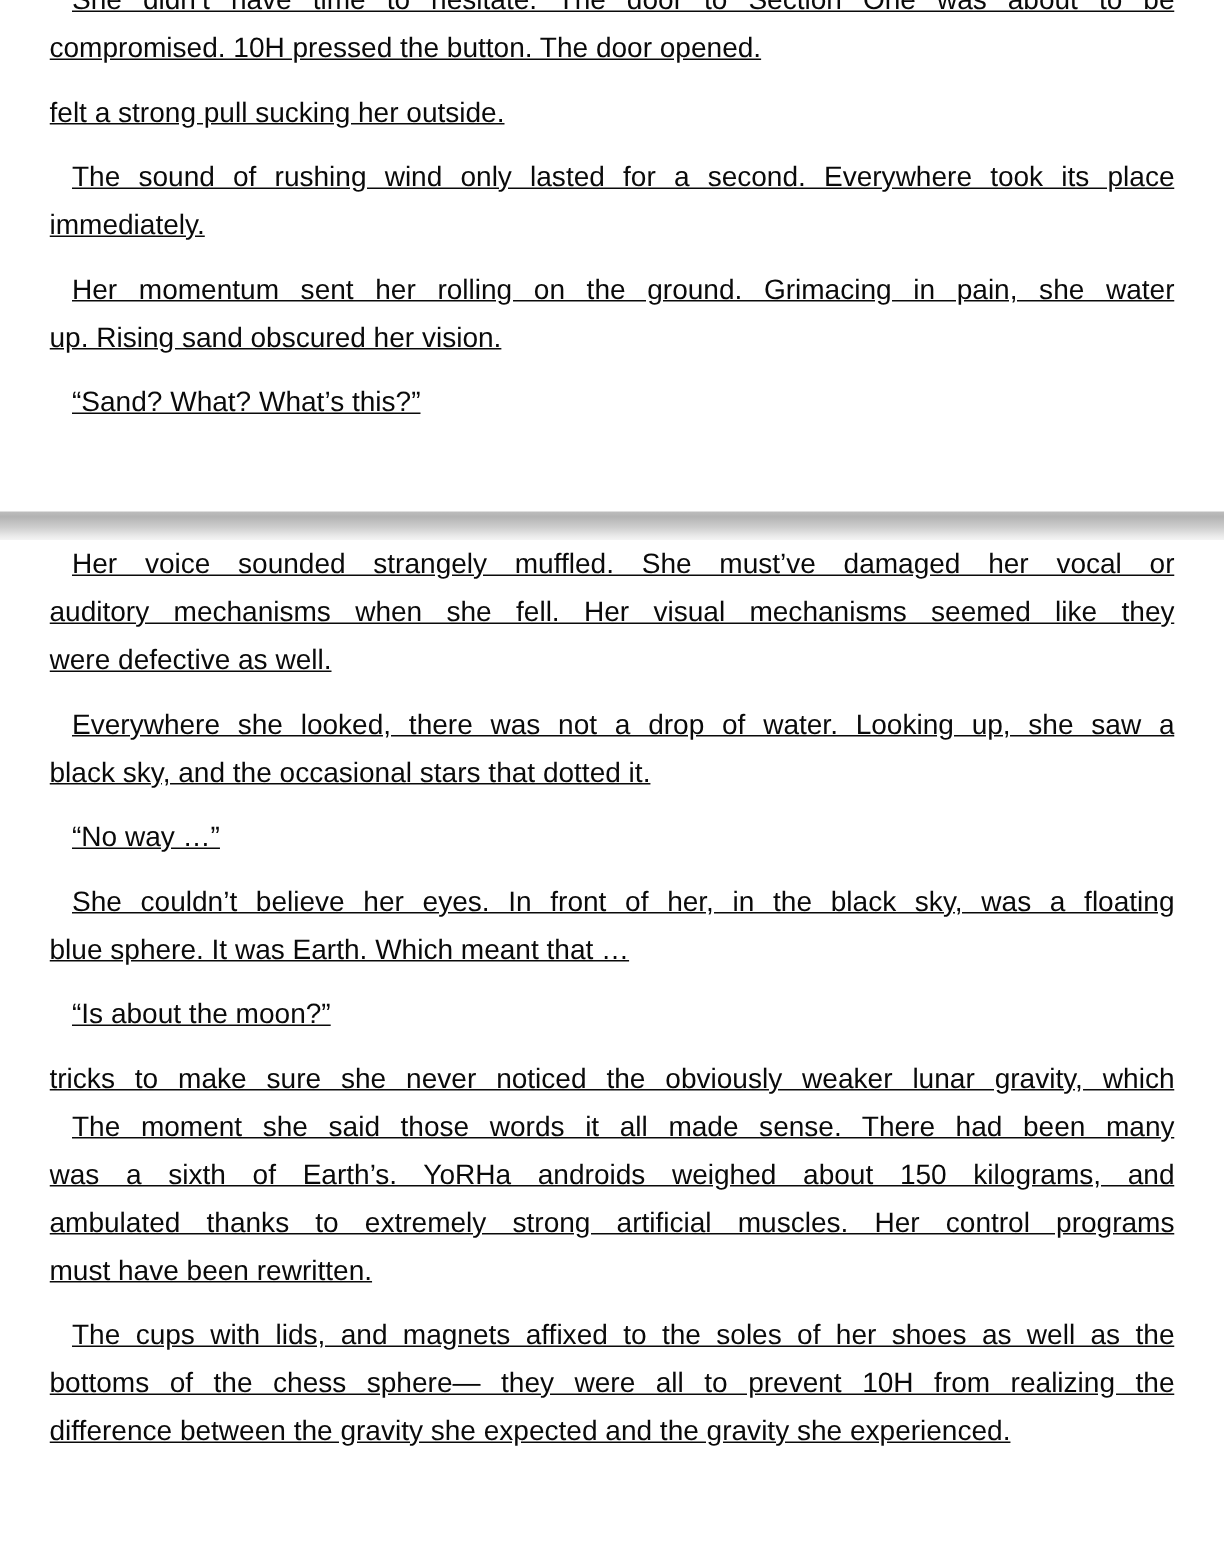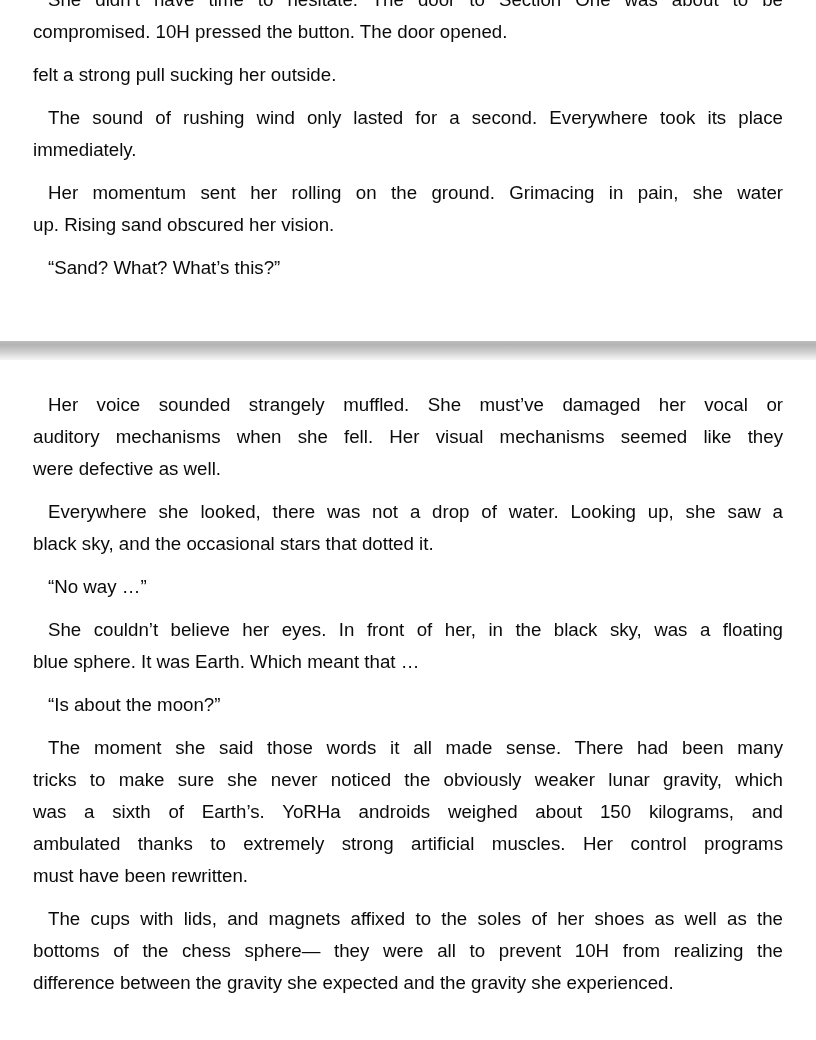--- a/index.html
+++ b/index.html
@@ -12,30 +12,30 @@
   }
   body {
     font-family: "Liberation Sans", sans-serif;
     color: #0a0a0a;
   }
   .viewport {
     position: relative;
     width: 816px;
     height: 1040px;
     overflow: hidden;
+    text-decoration: underline;
   }
   .page {
     padding-left: 33px;
     padding-right: 33px;
   }
   .page-1 {
     margin-top: -16px;
   }
   .page-2 {
-    padding-top: 29px;
   }
   .para {
     margin: 0 0 11px 0;
   }
   .para:last-child {
     margin-bottom: 0;
   }
   .line {
     height: 32px;
     line-height: 32px;
@@ -96,22 +96,22 @@
         <div class="line indent">“No way …”</div>
       </div>
       <div class="para">
         <div class="line jline indent">She couldn’t believe her eyes. In front of her, in the black sky, was a floating</div>
         <div class="line">blue sphere. It was Earth. Which meant that …</div>
       </div>
       <div class="para">
         <div class="line indent">“Is about the moon?”</div>
       </div>
       <div class="para">
+        <div class="line jline">tricks to make sure she never noticed the obviously weaker lunar gravity, which</div>
         <div class="line jline indent">The moment she said those words it all made sense. There had been many</div>
-        <div class="line jline">tricks to make sure she never noticed the obviously weaker lunar gravity, which</div>
         <div class="line jline">was a sixth of Earth’s. YoRHa androids weighed about 150 kilograms, and</div>
         <div class="line jline">ambulated thanks to extremely strong artificial muscles. Her control programs</div>
         <div class="line">must have been rewritten.</div>
       </div>
       <div class="para">
         <div class="line jline indent">The cups with lids, and magnets affixed to the soles of her shoes as well as the</div>
         <div class="line jline">bottoms of the chess sphere— they were all to prevent 10H from realizing the</div>
         <div class="line">difference between the gravity she expected and the gravity she experienced.</div>
       </div>
     </div>

